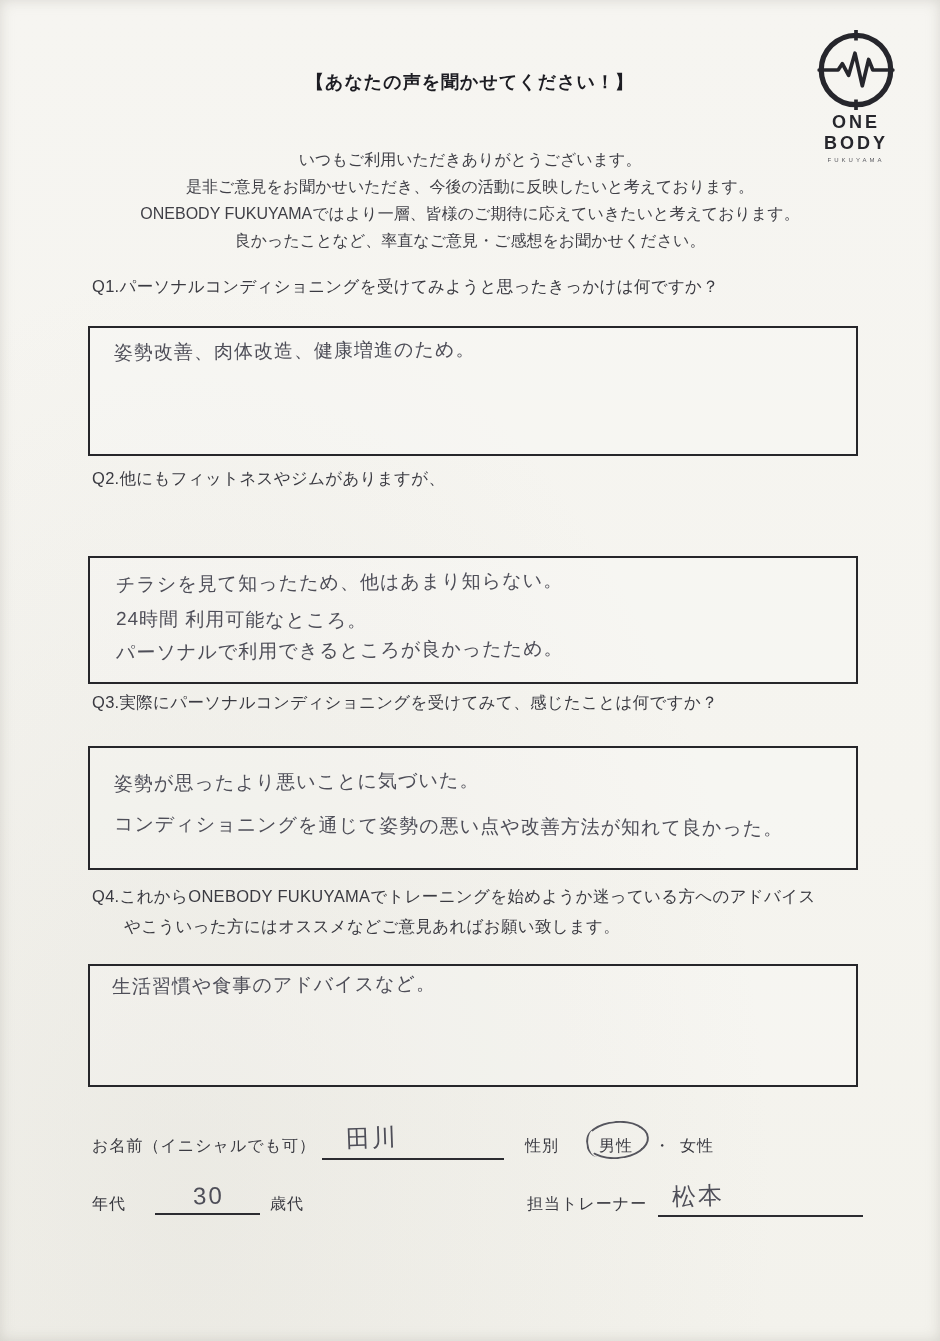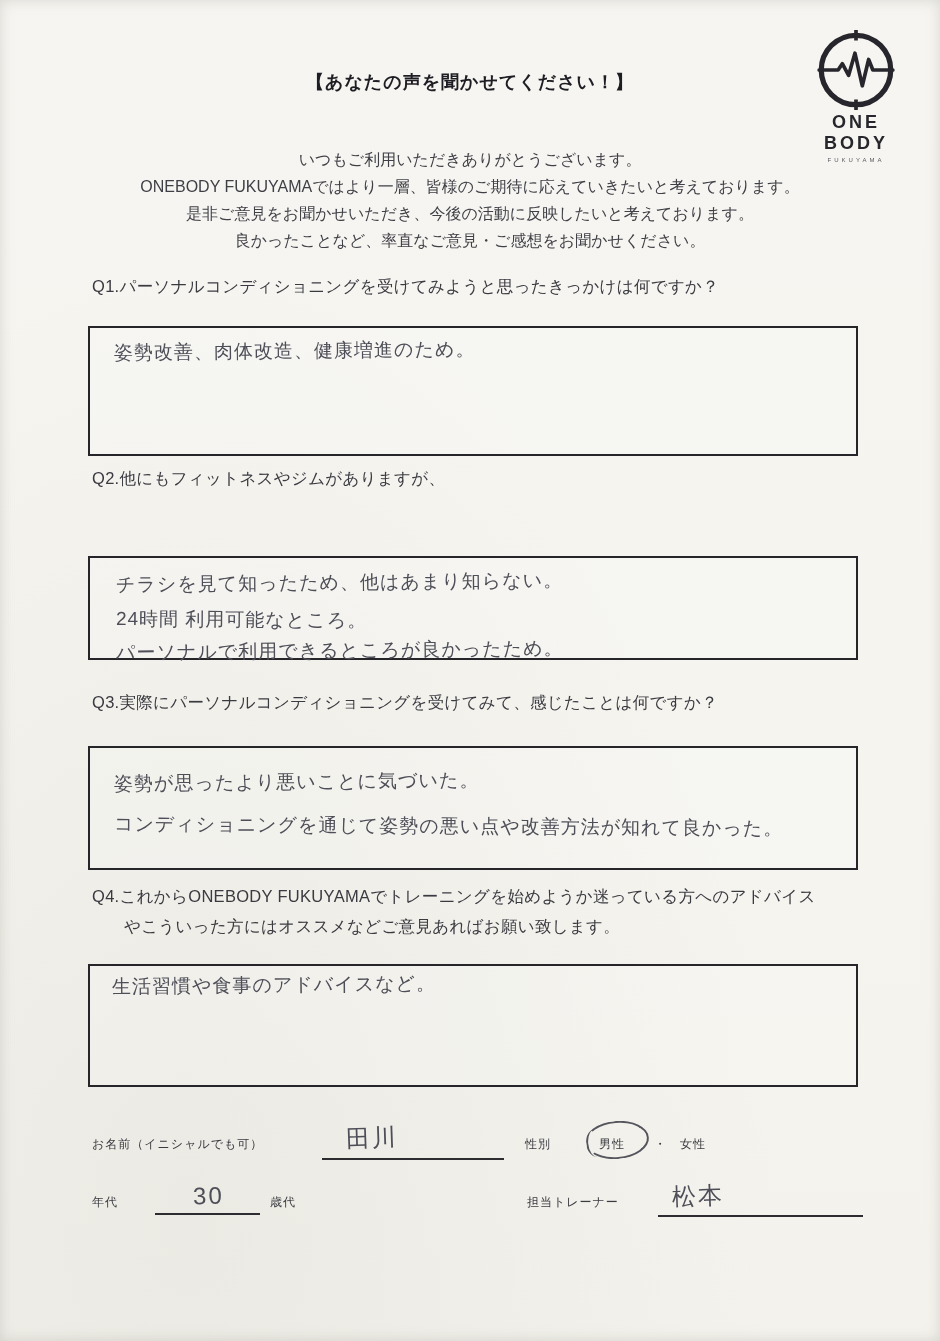--- a/index.html
+++ b/index.html
@@ -42,21 +42,21 @@
   }
   .hand{
     font-size:19px;color:#4e4e58;letter-spacing:1px;
     transform:rotate(-0.6deg);transform-origin:left center;
   }
   .hand.alt{transform:rotate(0.4deg);}
   .hand-value{
     position:absolute;font-size:24px;color:#4e4e58;letter-spacing:2px;
     transform:rotate(-2deg);
   }
-  .f-label{position:absolute;font-size:12px;color:#3a3a41;letter-spacing:1px;}
+  .f-label{position:absolute;font-size:16px;color:#3a3a41;letter-spacing:1px;}
   .uline{position:absolute;border-top:2px solid #2c2c31;}
   .circle-mark{
     position:absolute;left:585px;top:1121px;width:64px;height:38px;
     border:2px solid #55555d;border-radius:50%;
     transform:rotate(-5deg);
     border-left-color:transparent; 
     box-sizing:border-box;
   }
   .circle-mark::before{
     content:"";position:absolute;left:-1px;top:4px;width:18px;height:28px;
@@ -75,32 +75,32 @@
       <path d="M3 38 H21 l4 -6 l6 11 l6 -21 l7 31 l6 -25 l4 10 h19" fill="none" stroke="#26262c" stroke-width="3.5" stroke-linejoin="round" stroke-linecap="round"></path>
     </svg>
     <div class="brand-name">ONE BODY</div>
     <div class="brand-sub">FUKUYAMA</div>
   </div>
 
   <div class="title">【あなたの声を聞かせてください！】</div>
 
   <div class="intro">
     <div>いつもご利用いただきありがとうございます。</div>
+    <div>是非ご意見をお聞かせいただき、今後の活動に反映したいと考えております。</div>
     <div>ONEBODY FUKUYAMAではより一層、皆様のご期待に応えていきたいと考えております。</div>
-    <div>是非ご意見をお聞かせいただき、今後の活動に反映したいと考えております。</div>
     <div>良かったことなど、率直なご意見・ご感想をお聞かせください。</div>
   </div>
 
   <div class="q-label" style="top:276px;">Q1.パーソナルコンディショニングを受けてみようと思ったきっかけは何ですか？</div>
   <div class="a-box" style="top:326px;height:130px;padding:12px 20px 0 24px;">
     <div class="hand">姿勢改善、肉体改造、健康増進のため。</div>
   </div>
 
   <div class="q-label" style="top:468px;">Q2.他にもフィットネスやジムがありますが、</div>
-  <div class="a-box" style="top:556px;height:104px;padding:10px 18px 0 26px;line-height:34px;">
+  <div class="a-box" style="top:556px;height:128px;padding:10px 18px 0 26px;line-height:34px;">
     <div class="hand">チラシを見て知ったため、他はあまり知らない。</div>
     <div class="hand alt">24時間 利用可能なところ。</div>
     <div class="hand">パーソナルで利用できるところが良かったため。</div>
   </div>
 
   <div class="q-label" style="top:692px;">Q3.実際にパーソナルコンディショニングを受けてみて、感じたことは何ですか？</div>
   <div class="a-box" style="top:746px;height:124px;padding:16px 18px 0 24px;line-height:40px;">
     <div class="hand">姿勢が思ったより悪いことに気づいた。</div>
     <div class="hand alt">コンディショニングを通じて姿勢の悪い点や改善方法が知れて良かった。</div>
   </div>

